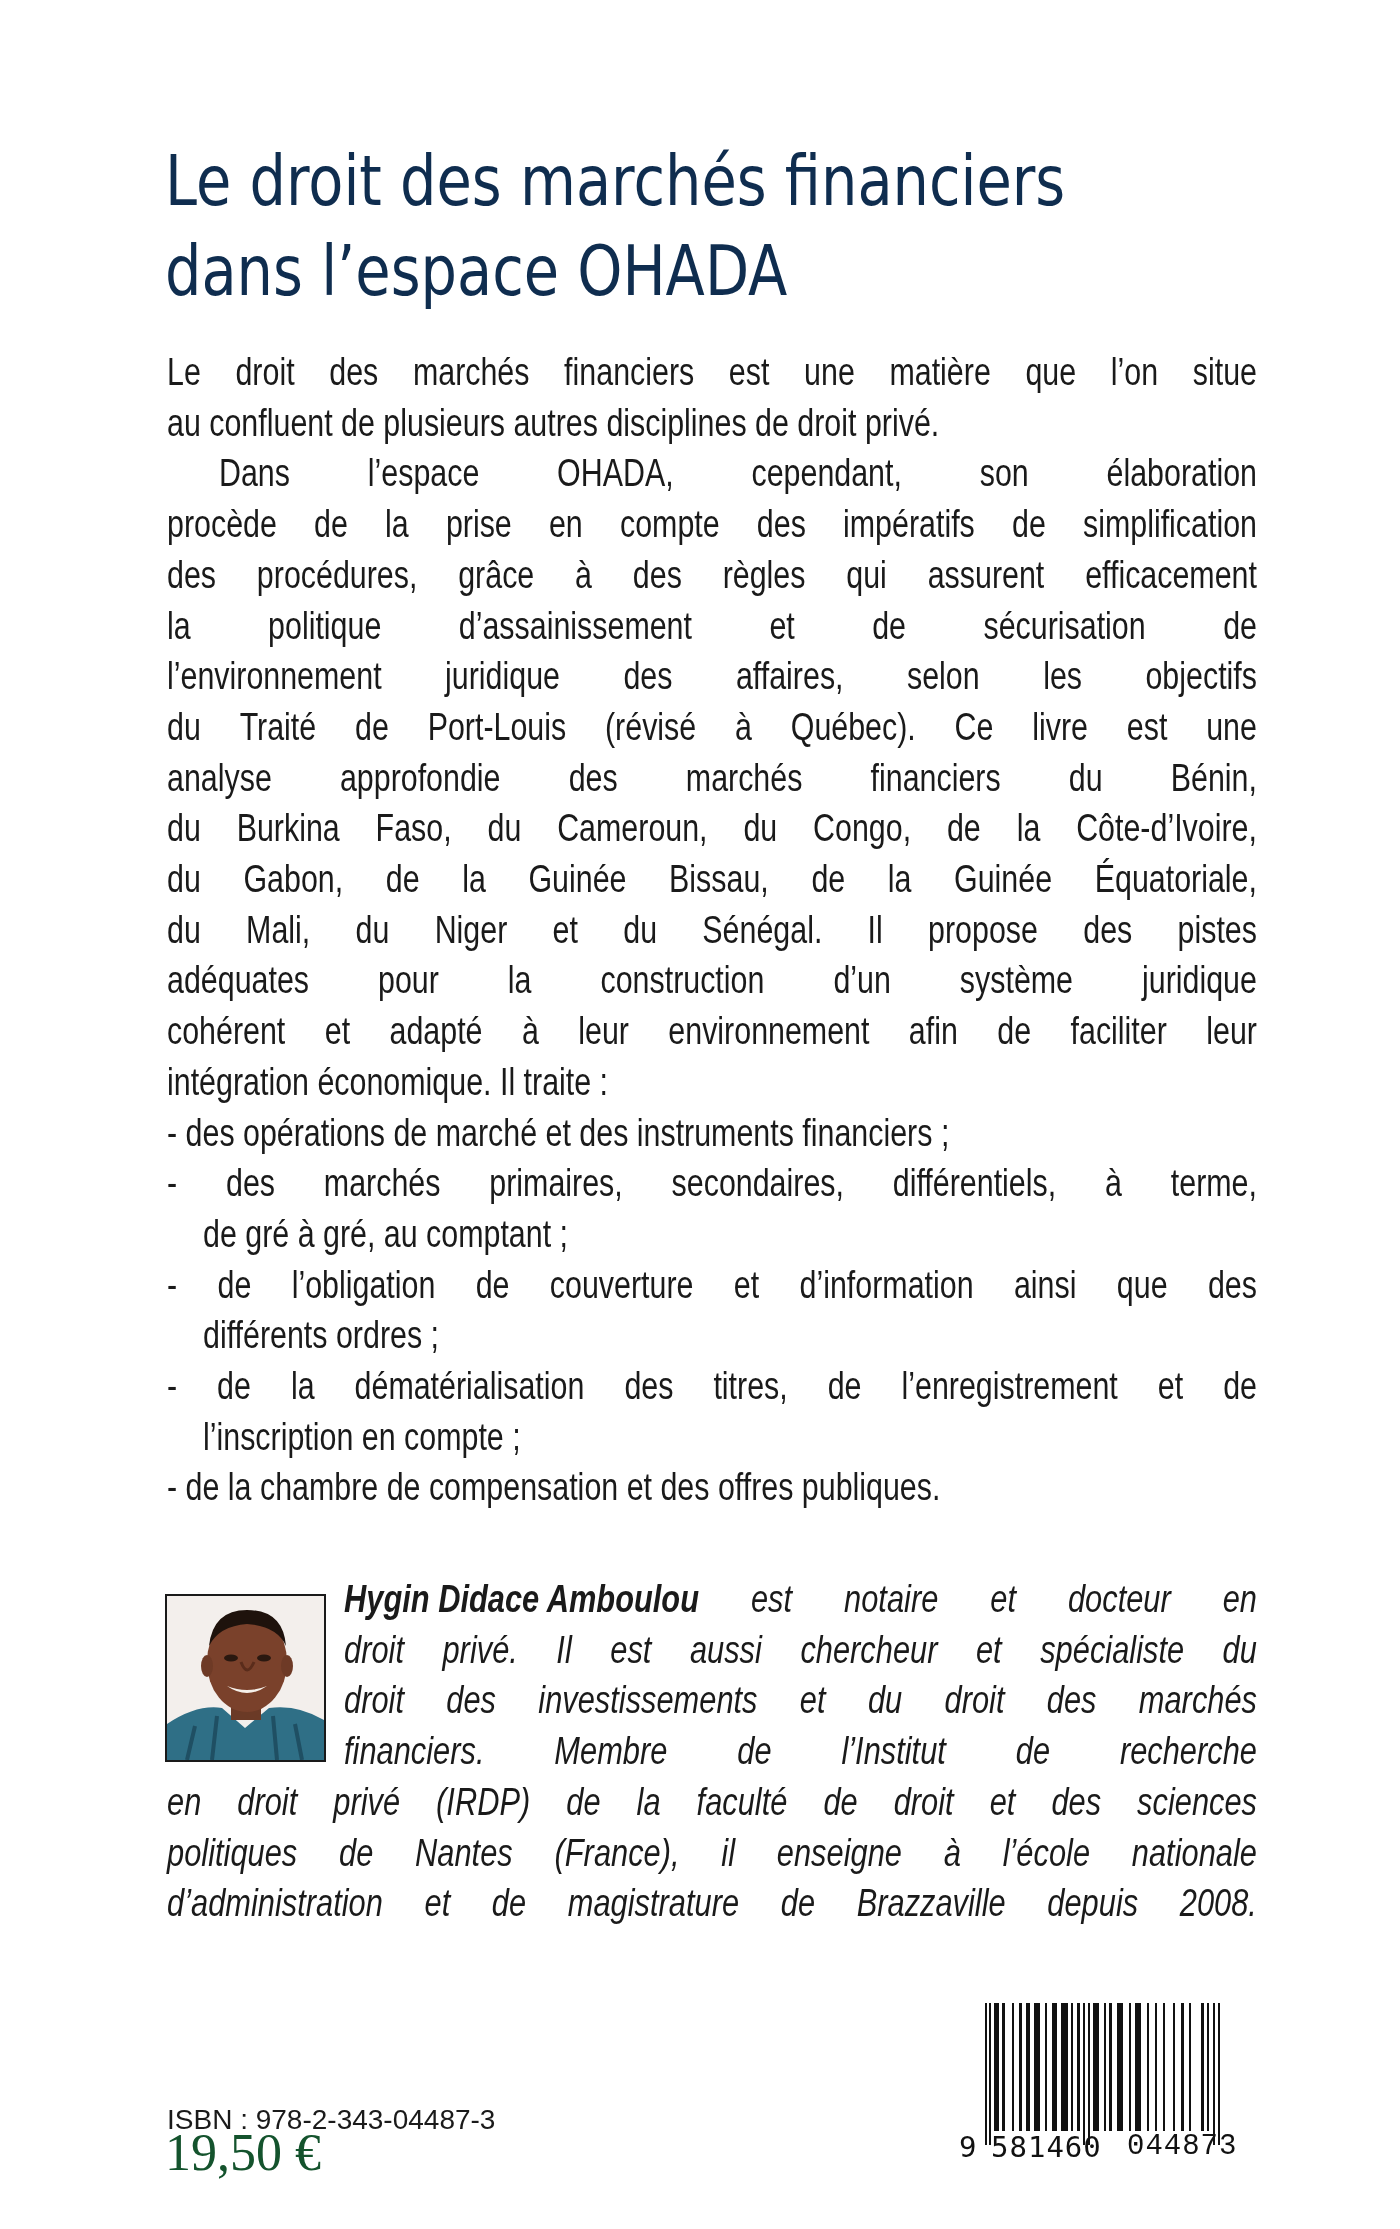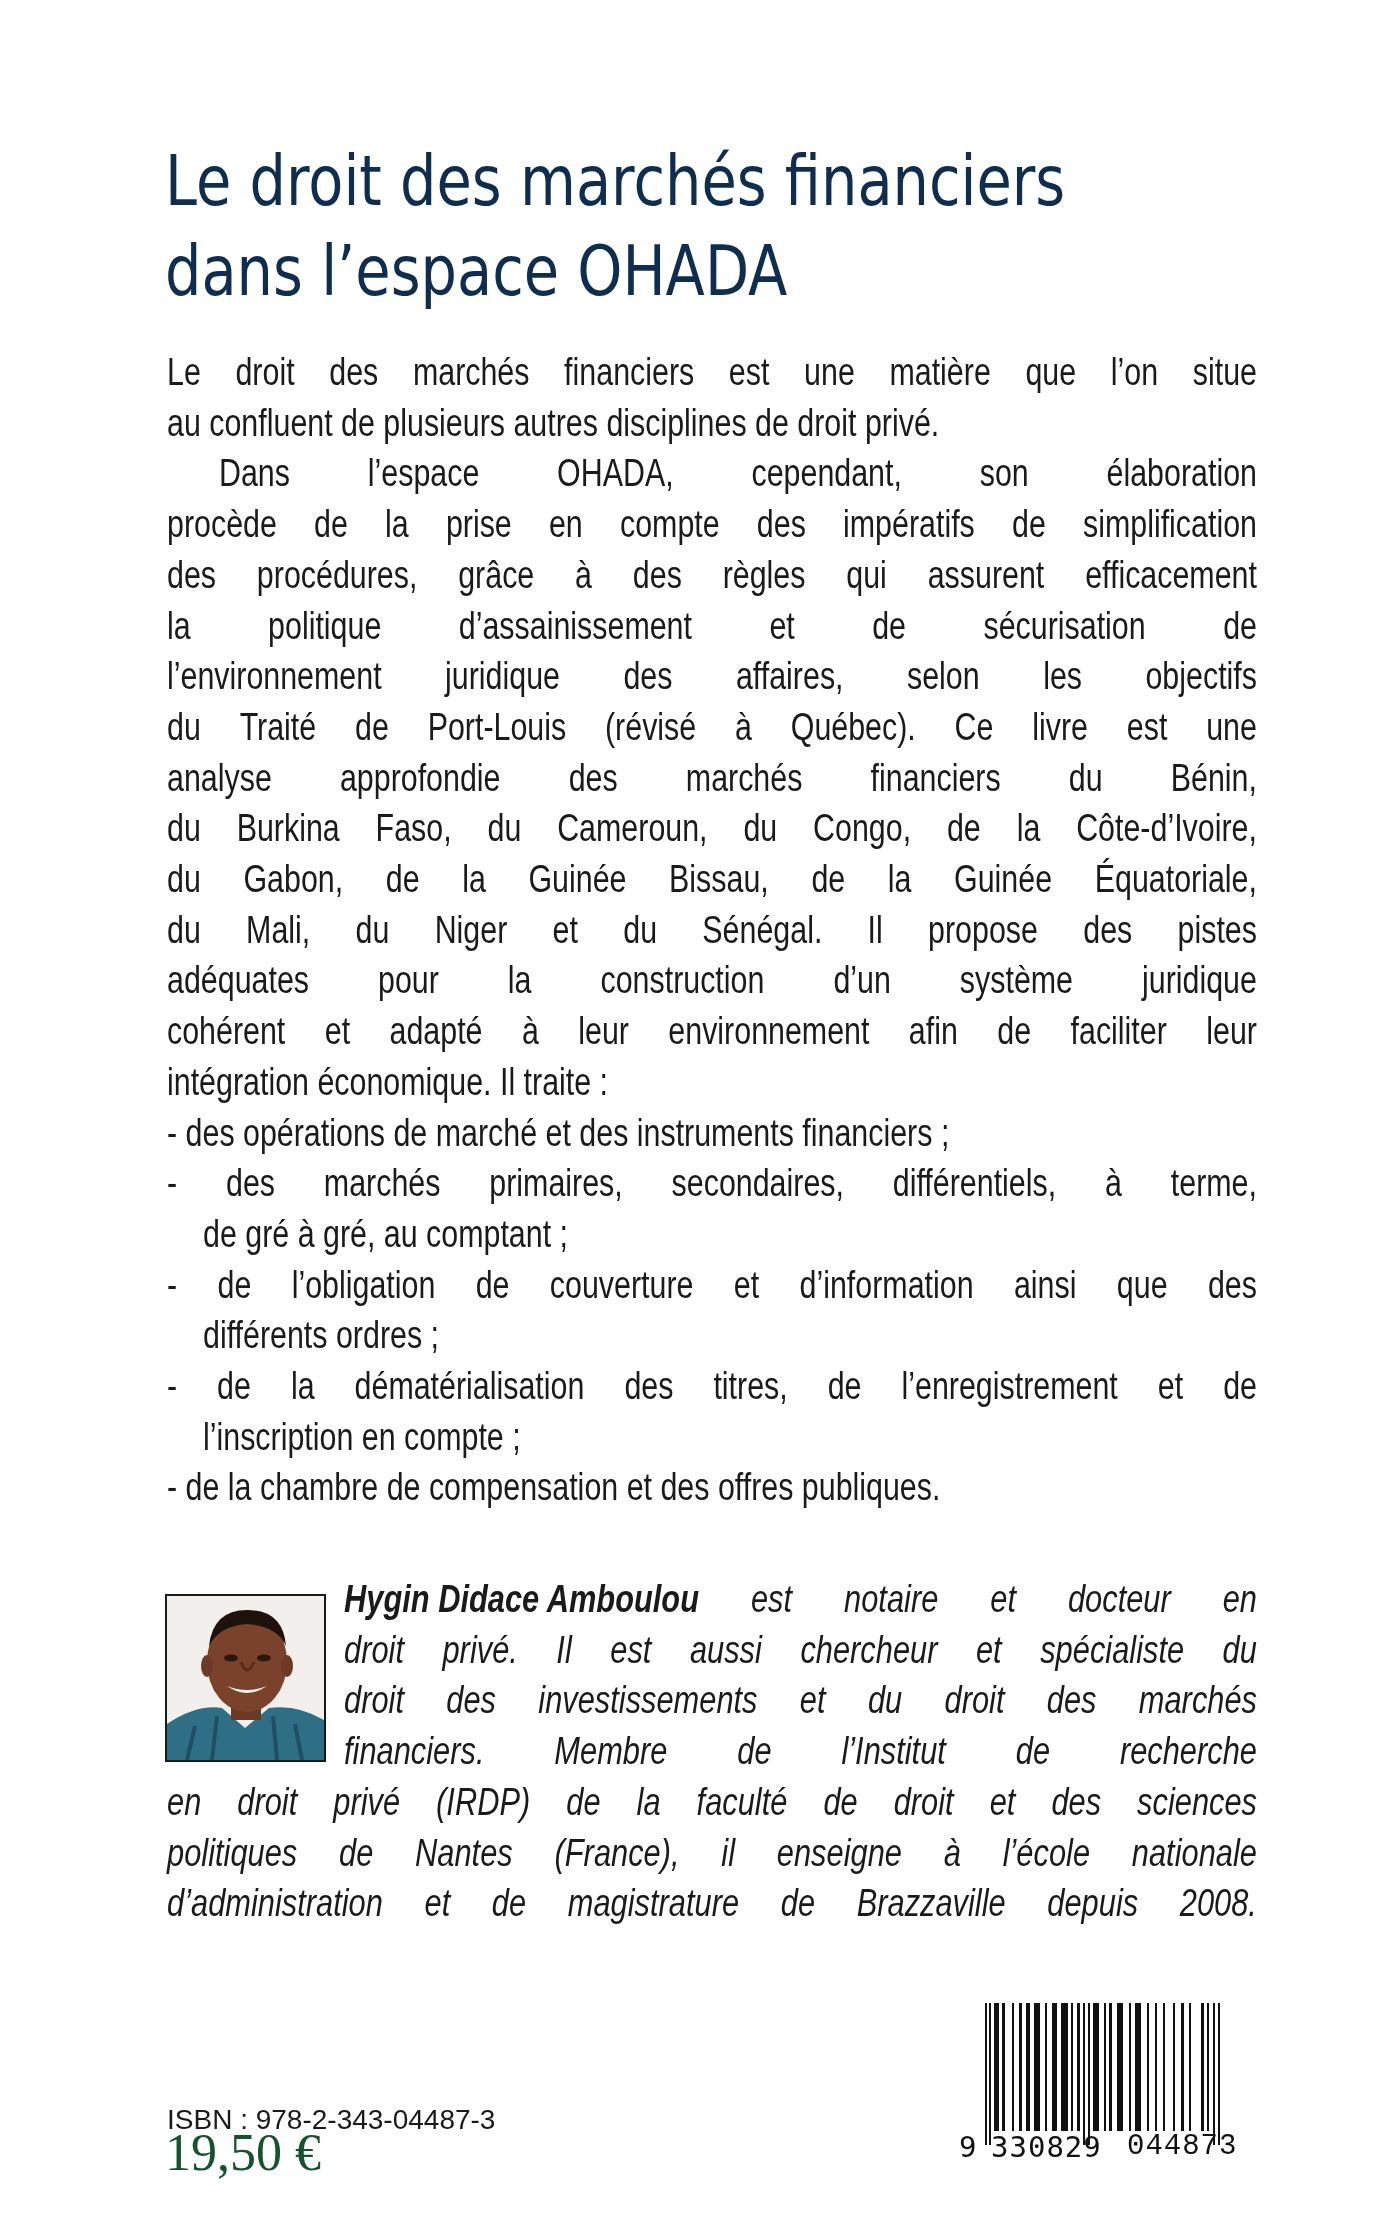--- a/index.html
+++ b/index.html
@@ -430,16 +430,16 @@
         <rect x="206" y="3" width="2" height="128" fill="#111"></rect>
         <rect x="216" y="3" width="2" height="128" fill="#111"></rect>
         <rect x="224" y="3" width="3" height="128" fill="#111"></rect>
         <rect x="232" y="3" width="2" height="128" fill="#111"></rect>
         <rect x="244" y="3" width="3" height="128" fill="#111"></rect>
         <rect x="250" y="3" width="2" height="128" fill="#111"></rect>
         <rect x="256" y="3" width="2" height="142" fill="#111"></rect>
         <rect x="261" y="3" width="2" height="142" fill="#111"></rect>
       </svg>
     <span class="barcode-digits" style="left:2px; top:130px;">9</span>
-    <span class="barcode-digits" style="left:34px; top:130px;">330829</span>
+    <span class="barcode-digits" style="left:34px; top:130px;">581460</span>
     <span class="barcode-digits" style="left:170px; top:130px;font-family:Liberation Mono, monospace;">044873</span>
   </div>
 </div>
 
 </body></html>

